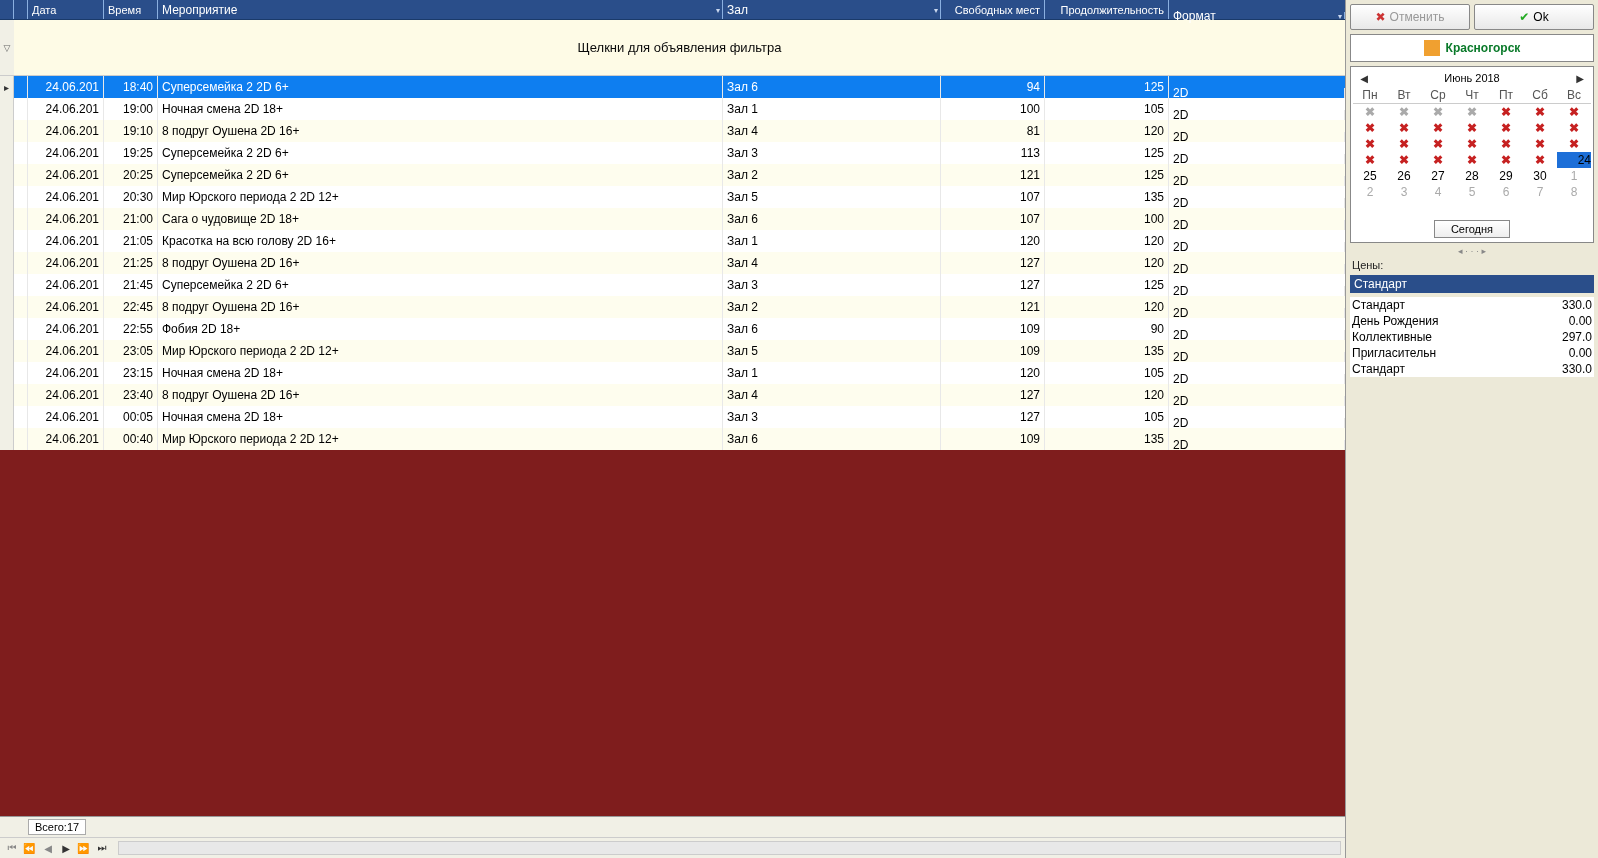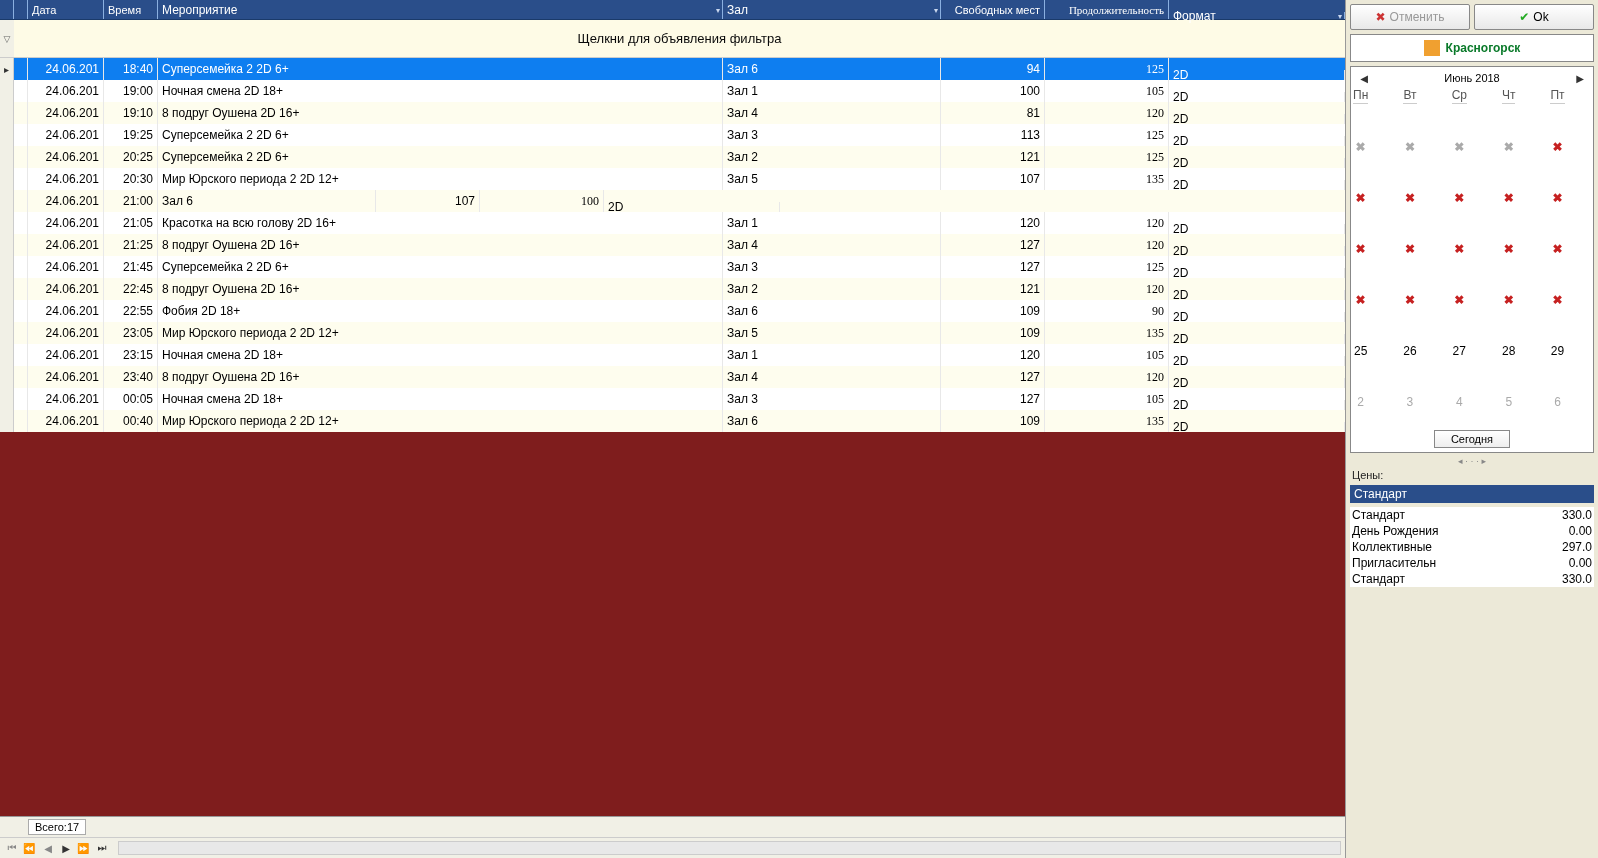--- a/index.html
+++ b/index.html
@@ -11,26 +11,26 @@
 .thead { display: flex; background: #2a4e8a; color: #fff; height: 20px; align-items: stretch; border-bottom: 1px solid #1a3a6a; }
 .thead .cell { border-right: 1px solid #8bb0e0; display: flex; align-items: center; padding: 0 4px; font-size: 11px; position: relative; }
 .thead .dd { position: absolute; right: 2px; top: 50%; transform: translateY(-50%); color: #cad8ef; font-size: 8px; }
 .col-marker { width: 14px; background: #2a4e8a; }
 .col-marker2 { width: 14px; }
 .col-date { width: 76px; }
 .col-time { width: 54px; }
 .col-event { flex: 1; }
 .col-hall { width: 218px; }
 .col-seats { width: 104px; text-align: right; justify-content: flex-end; }
-.col-dur { width: 124px; justify-content: flex-end; font-family: Liberation Serif, serif; }
+.col-dur { width: 124px; justify-content: flex-end; }
 .col-format { width: 176px; margin-top: 12px; }
 
 .filter-row { display: flex; background: #fefbe6; border-bottom: 1px solid #ccc; }
 .filter-row .col-marker { background: #f1f0e6; display:flex; align-items:center; justify-content:center; color:#666; font-size:9px;}
-.filter-prompt { flex: 1; text-align: center; color: #0a0a0a; font-size: 13px; padding: 11px 0; }
+.filter-prompt { flex: 1; text-align: center; color: #0a0a0a; font-size: 13px; padding: 20px 0; }
 
 .tbody { flex: 1; overflow: auto; background: #7f1d1d; }
 .row { display: flex; height: 22px; align-items: stretch; font-size: 13px; }
 .row.even { background: #fefdee; }
 .row.odd { background: #fff; }
 .row.selected { background: #0e7ef0; color: #fff; }
 .row .cell { border-right: 1px solid #e8e8e8; display: flex; align-items: center; padding: 0 4px; white-space: nowrap; overflow: hidden; }
 .row .col-marker { background: #f1f0e6; border-right: 1px solid #ccc; justify-content:center; }
 .row .col-marker2 { background: inherit; border-right: 1px solid #e8e8e8; }
 .row.selected .col-marker::before { content: "▸"; color: #333; font-size: 10px; }
@@ -53,21 +53,21 @@
 .ico-x { color: #c33; }
 .ico-ok { color: #2a2; }
 
 .cinema-box { border: 1px solid #888; background: #fff; height: 28px; display:flex; align-items:center; justify-content:center; gap:6px; font-weight: bold; color: #0a7a2a; cursor:pointer; }
 .cinema-box .logo { width:16px; height:16px; background: #f0a030; display:inline-block; }
 
 .calendar { border: 1px solid #888; background: #fff; padding: 2px; }
 .cal-header { display:flex; align-items:center; justify-content: space-between; padding: 2px 4px; }
 .cal-nav { width:14px; height:14px; display:flex; align-items:center; justify-content:center; cursor:pointer; color:#333; font-size:10px; }
 .cal-title { font-size: 11px; }
-.cal-grid { display:grid; grid-template-columns: repeat(7, 1fr); text-align:center; font-size:10px;gap:35px; }
+.cal-grid { display:grid; grid-template-columns: repeat(7, 1fr); text-align:center; font-size:10px; }
 .cal-dow { color:#555; border-bottom:1px solid #ccc; padding:1px 0; }
 .cal-day { padding:1px 0; position:relative; cursor:pointer; }
 .cal-day.x { color:#c62121; font-weight:bold; }
 .cal-day.sel { background:#1d6fd8; color:#000000;text-align:right; }
 .cal-day.gray { color:#aaa; }
 .cal-today-btn { display:block; margin: 20px auto 2px; border:1px solid #888; background:linear-gradient(#fff,#eee); padding:2px 16px; font-size:11px; cursor:pointer; }
 
 .splitter { height:8px; display:flex; align-items:center; justify-content:center; color:#888; font-size:9px; cursor: ns-resize; }
 
 .prices-label { font-size: 11px; padding: 0 2px; color: #222; }
@@ -168,20 +168,21 @@
         <div class="cell col-hall">Зал 5</div>
         <div class="cell col-seats">107</div>
         <div class="cell col-dur">135</div>
         <div class="cell col-format">2D</div>
       </div>
       <div class="row even">
         <div class="cell col-marker"></div>
         <div class="cell col-marker2"></div>
         <div class="cell col-date">24.06.201</div>
         <div class="cell col-time">21:00</div>
+        <div class="cell col-event">Сага о чудовище 2D 18+</div>
         <div class="cell col-hall">Зал 6</div>
         <div class="cell col-seats">107</div>
         <div class="cell col-dur">100</div>
         <div class="cell col-format">2D</div>
       </div>
       <div class="row odd">
         <div class="cell col-marker"></div>
         <div class="cell col-marker2"></div>
         <div class="cell col-date">24.06.201</div>
         <div class="cell col-time">21:05</div>

